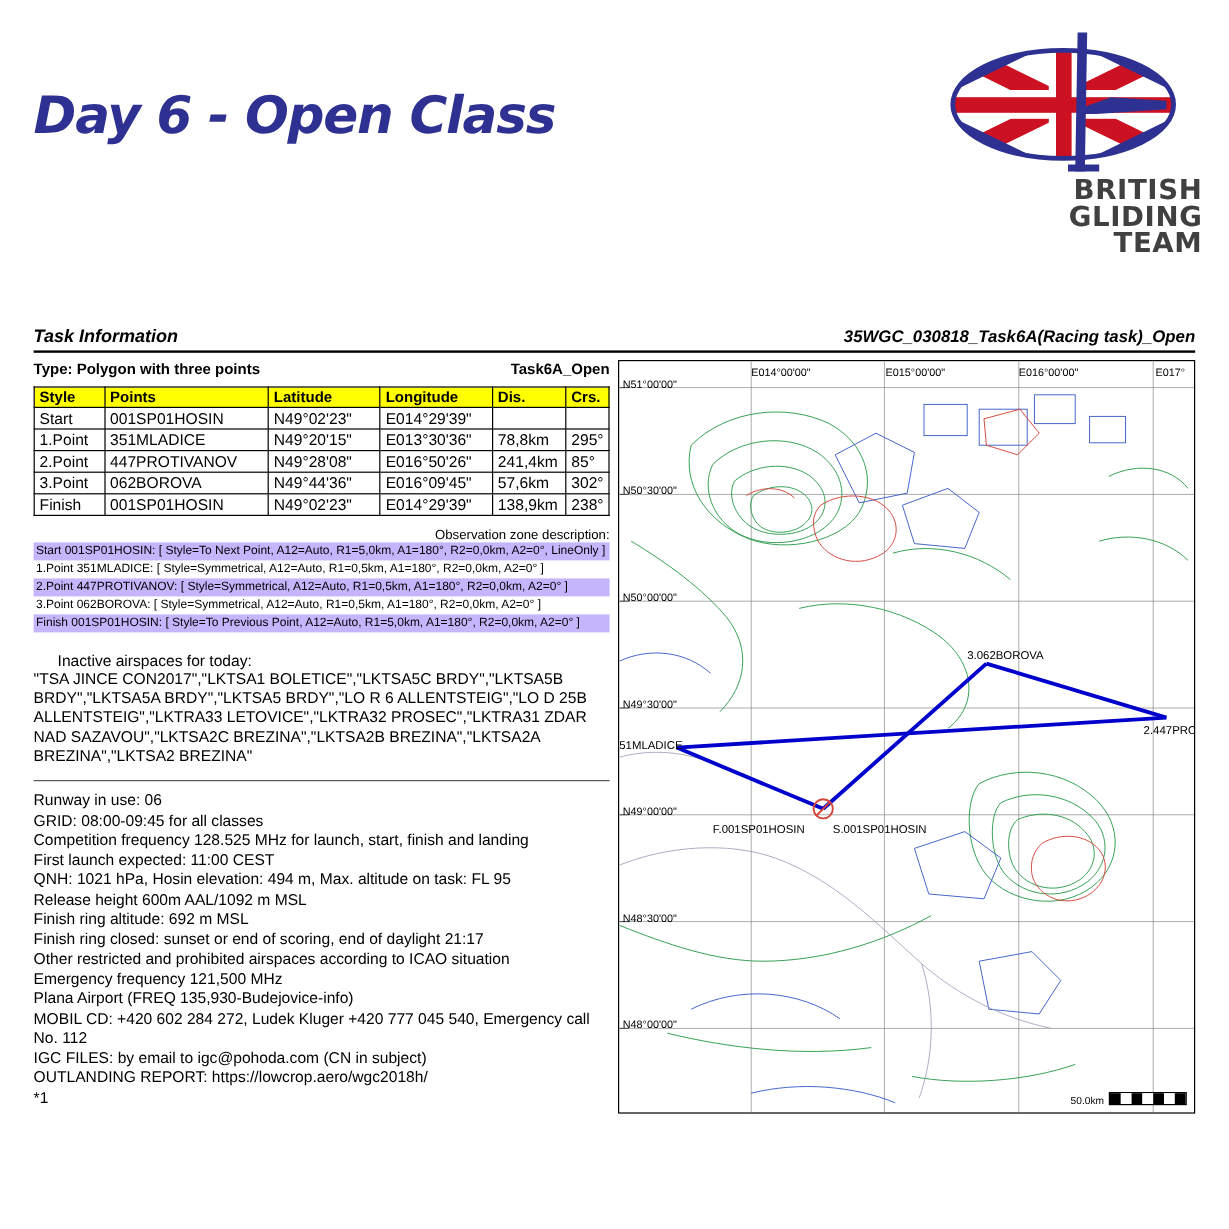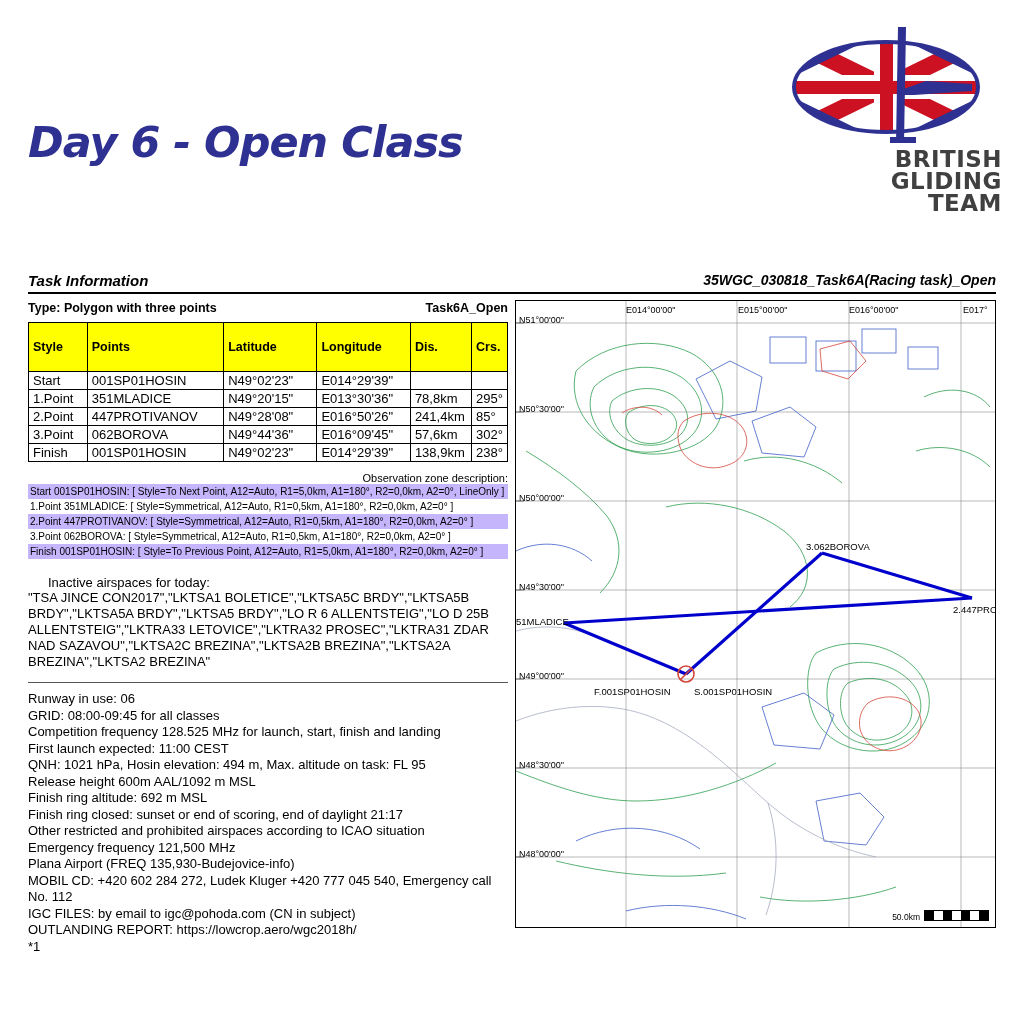--- a/index.html
+++ b/index.html
@@ -22,21 +22,20 @@
   
   .title {
     position:absolute;
     left:10px; top:62px;
     font-family:"DejaVu Sans", sans-serif;
     font-weight:bold;
     font-style:italic;
     font-size:43px;
     letter-spacing:-1px;
     color:#2e3191;
-    margin-top:45px;
   }
   .logo {
     position:absolute;
     right:0px; top:15px;
     width:220px; height:205px;
   }
   .logo-text {
     position:absolute;
     right:4px; top:138px;
     text-align:right;
@@ -75,21 +74,21 @@
     border-collapse:collapse;
     margin-top:6px;
     width:480px;
     font-size:12.5px;
   }
   table.task th {
     background:#ffff00;
     border:1px solid #000;
     font-weight:bold;
     text-align:left;
-    padding:17px 4px;
+    padding:1px 4px;
     font-size:12.5px;
   }
   table.task td {
     border:1px solid #000;
     padding:1px 4px;
     font-size:13px;
     white-space:nowrap;
   }
   .c-style { width:62px; }
   .c-points { width:144px; }

